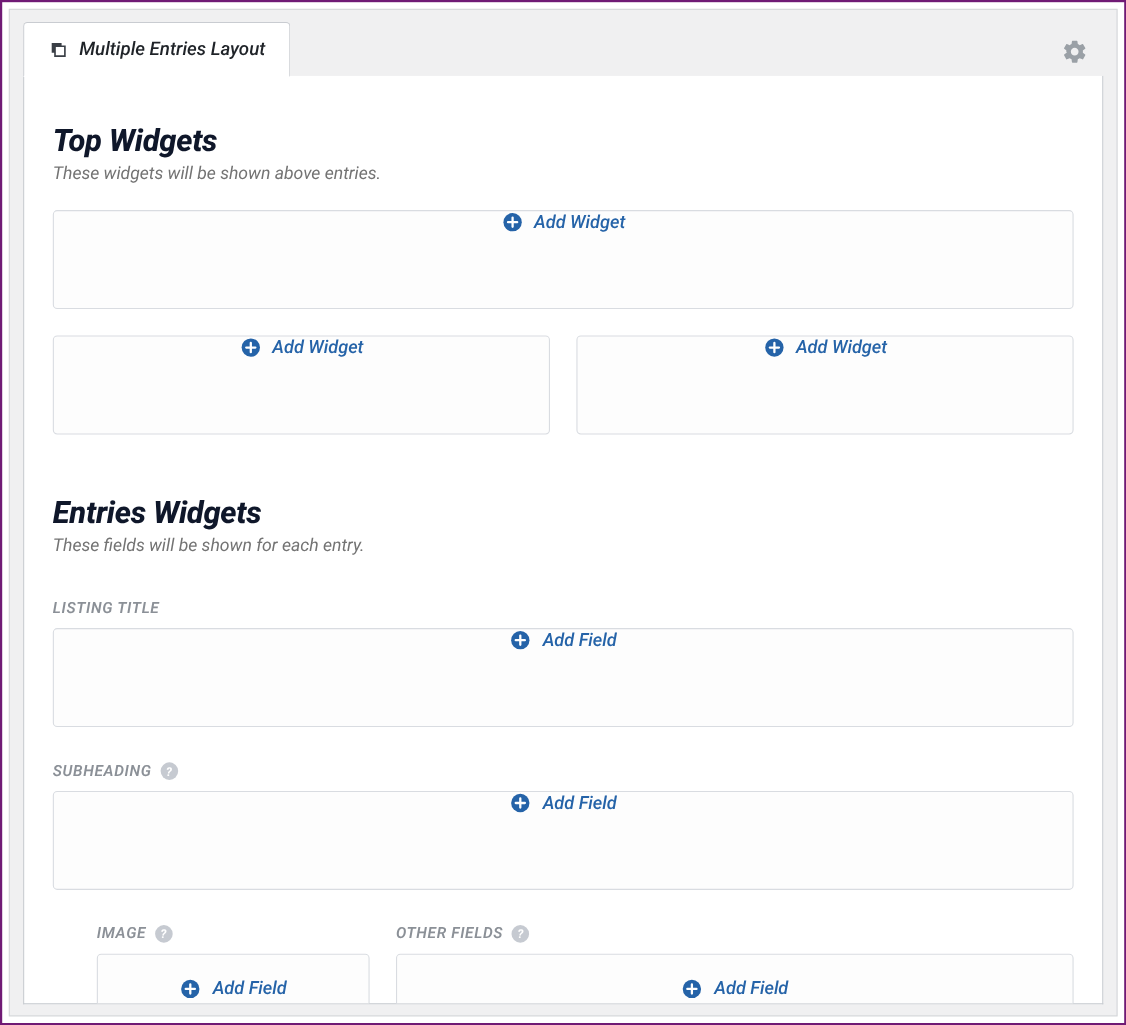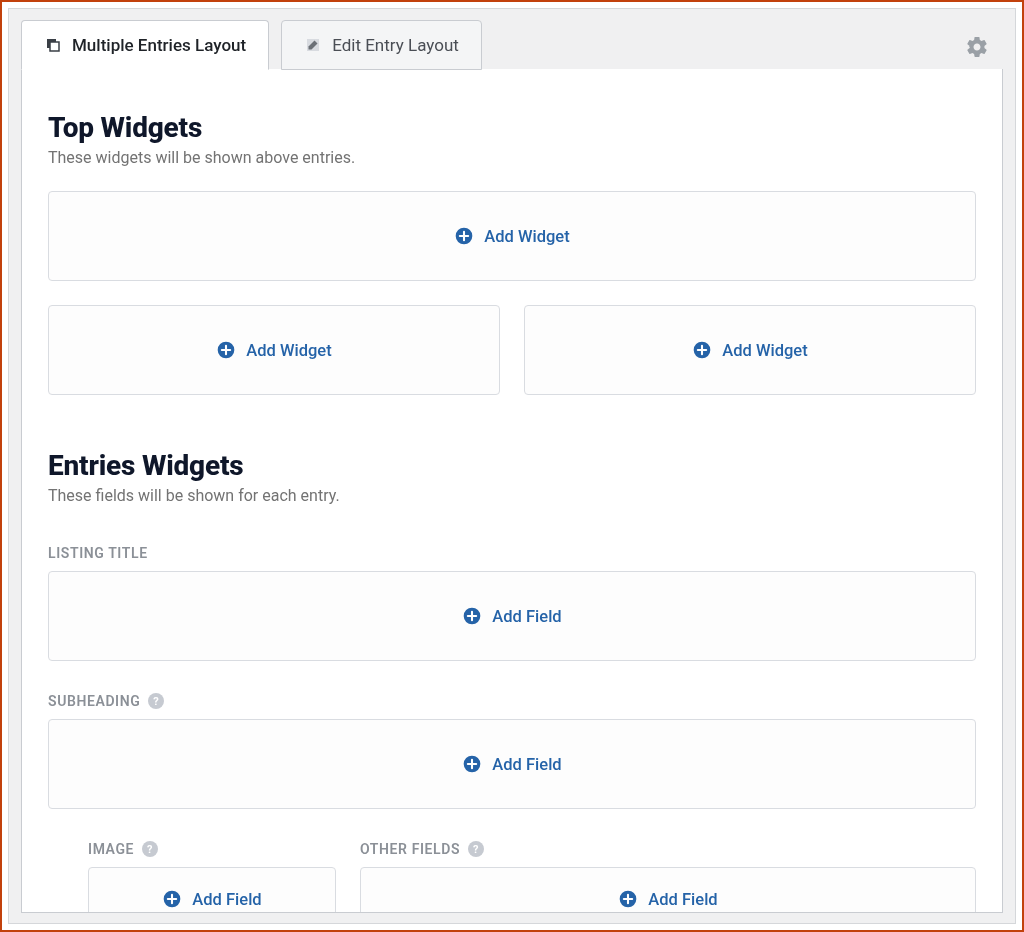--- a/index.html
+++ b/index.html
@@ -4,25 +4,26 @@
 <style>
   * { box-sizing: border-box; margin: 0; padding: 0; }
   body {
     font-family: -apple-system, BlinkMacSystemFont, "Segoe UI", Roboto, Helvetica, Arial, sans-serif;
     background: #fff;
     width: 1024px;
     height: 932px;
     overflow: hidden;
   }
   .outer {
-    border: 2px solid #c2410c;
+    border: 2px solid #701a75;
     width: 1024px;
     height: 932px;
     padding: 6px;
     background: #fff;
+    font-style: italic;
   }
   .panel-bg {
     background: #f0f0f1;
     width: 100%;
     height: 100%;
     position: relative;
     border: 1px solid #d5d7da;
   }
   .tabs {
     display: flex;
@@ -77,21 +78,21 @@
     font-size: 16px;
     color: #737373;
     margin-top: 4px;
     margin-bottom: 24px;
   }
   .dropzone {
     border: 1px solid #d9dce1;
     background: #fdfdfd;
     border-radius: 4px;
     display: flex;
-    align-items: center;
+    align-items: flex-start;
     justify-content: center;
     height: 90px;
   }
   .dropzone.full { width: 100%; margin-bottom: 24px; }
   .two-col {
     display: flex;
     gap: 24px;
     margin-bottom: 54px;
   }
   .two-col .dropzone { flex: 1; }
@@ -154,29 +155,20 @@
 
     <div class="tabs">
       <div class="tab active">
         <span class="icon">
           <svg width="18" height="18" viewBox="0 0 24 24" fill="#3a3f46">
               <path d="M4 4h12v12H4z"></path>
               <path d="M8 8h12v12H8z" fill="#fff" stroke="#3a3f46" stroke-width="2"></path>
             </svg>
         </span>
         <span>Multiple Entries Layout</span>
-      </div>
-      <div class="tab">
-        <span class="icon">
-          <svg width="18" height="18" viewBox="0 0 24 24" fill="#8c9198">
-              <path d="M4 4h16v16H4z" fill="#d8dbe0"></path>
-              <path d="M14 6l4 4-8 8H6v-4z" fill="#6b7076"></path>
-            </svg>
-        </span>
-        <span>Edit Entry Layout</span>
       </div>
       <div class="gear">
         <svg width="24" height="24" viewBox="0 0 24 24" fill="#9aa0a6">
           <path d="M19.4 13c.04-.33.06-.66.06-1s-.02-.67-.06-1l2.11-1.65c.19-.15.24-.42.12-.64l-2-3.46c-.12-.22-.39-.3-.61-.22l-2.49 1c-.52-.4-1.08-.73-1.69-.98l-.38-2.65C14.42 2.18 14.22 2 13.98 2h-4c-.24 0-.44.18-.47.4l-.38 2.65c-.61.25-1.17.58-1.69.98l-2.49-1c-.22-.08-.49 0-.61.22l-2 3.46c-.12.22-.07.49.12.64L4.57 11c-.4.33-.6.66-.06 1s.2.67.06 1l-2.11 1.65c-.19.15-.24.42-.12.64l2 3.46c.12.22.39.3.61.22l2.49-1c.52.4 1.08.73 1.69.98l.38 2.65c.3.22.23.4.47.4h4c.24 0 .44-.18.47-.4l.38-2.65c.61-.25 1.17-.58 1.69-.98l2.49 1c.22.08.49 0 .61-.22l2-3.46c.12-.22.07-.49-.12-.64L19.4 13zM12 15.5c-1.93 0-3.5-1.57-3.5-3.5s1.57-3.5 3.5-3.5 3.5 1.57 3.5 3.5-1.57 3.5-3.5 3.5z"></path>
         </svg>
       </div>
     </div>
 
     <div class="content">
 

